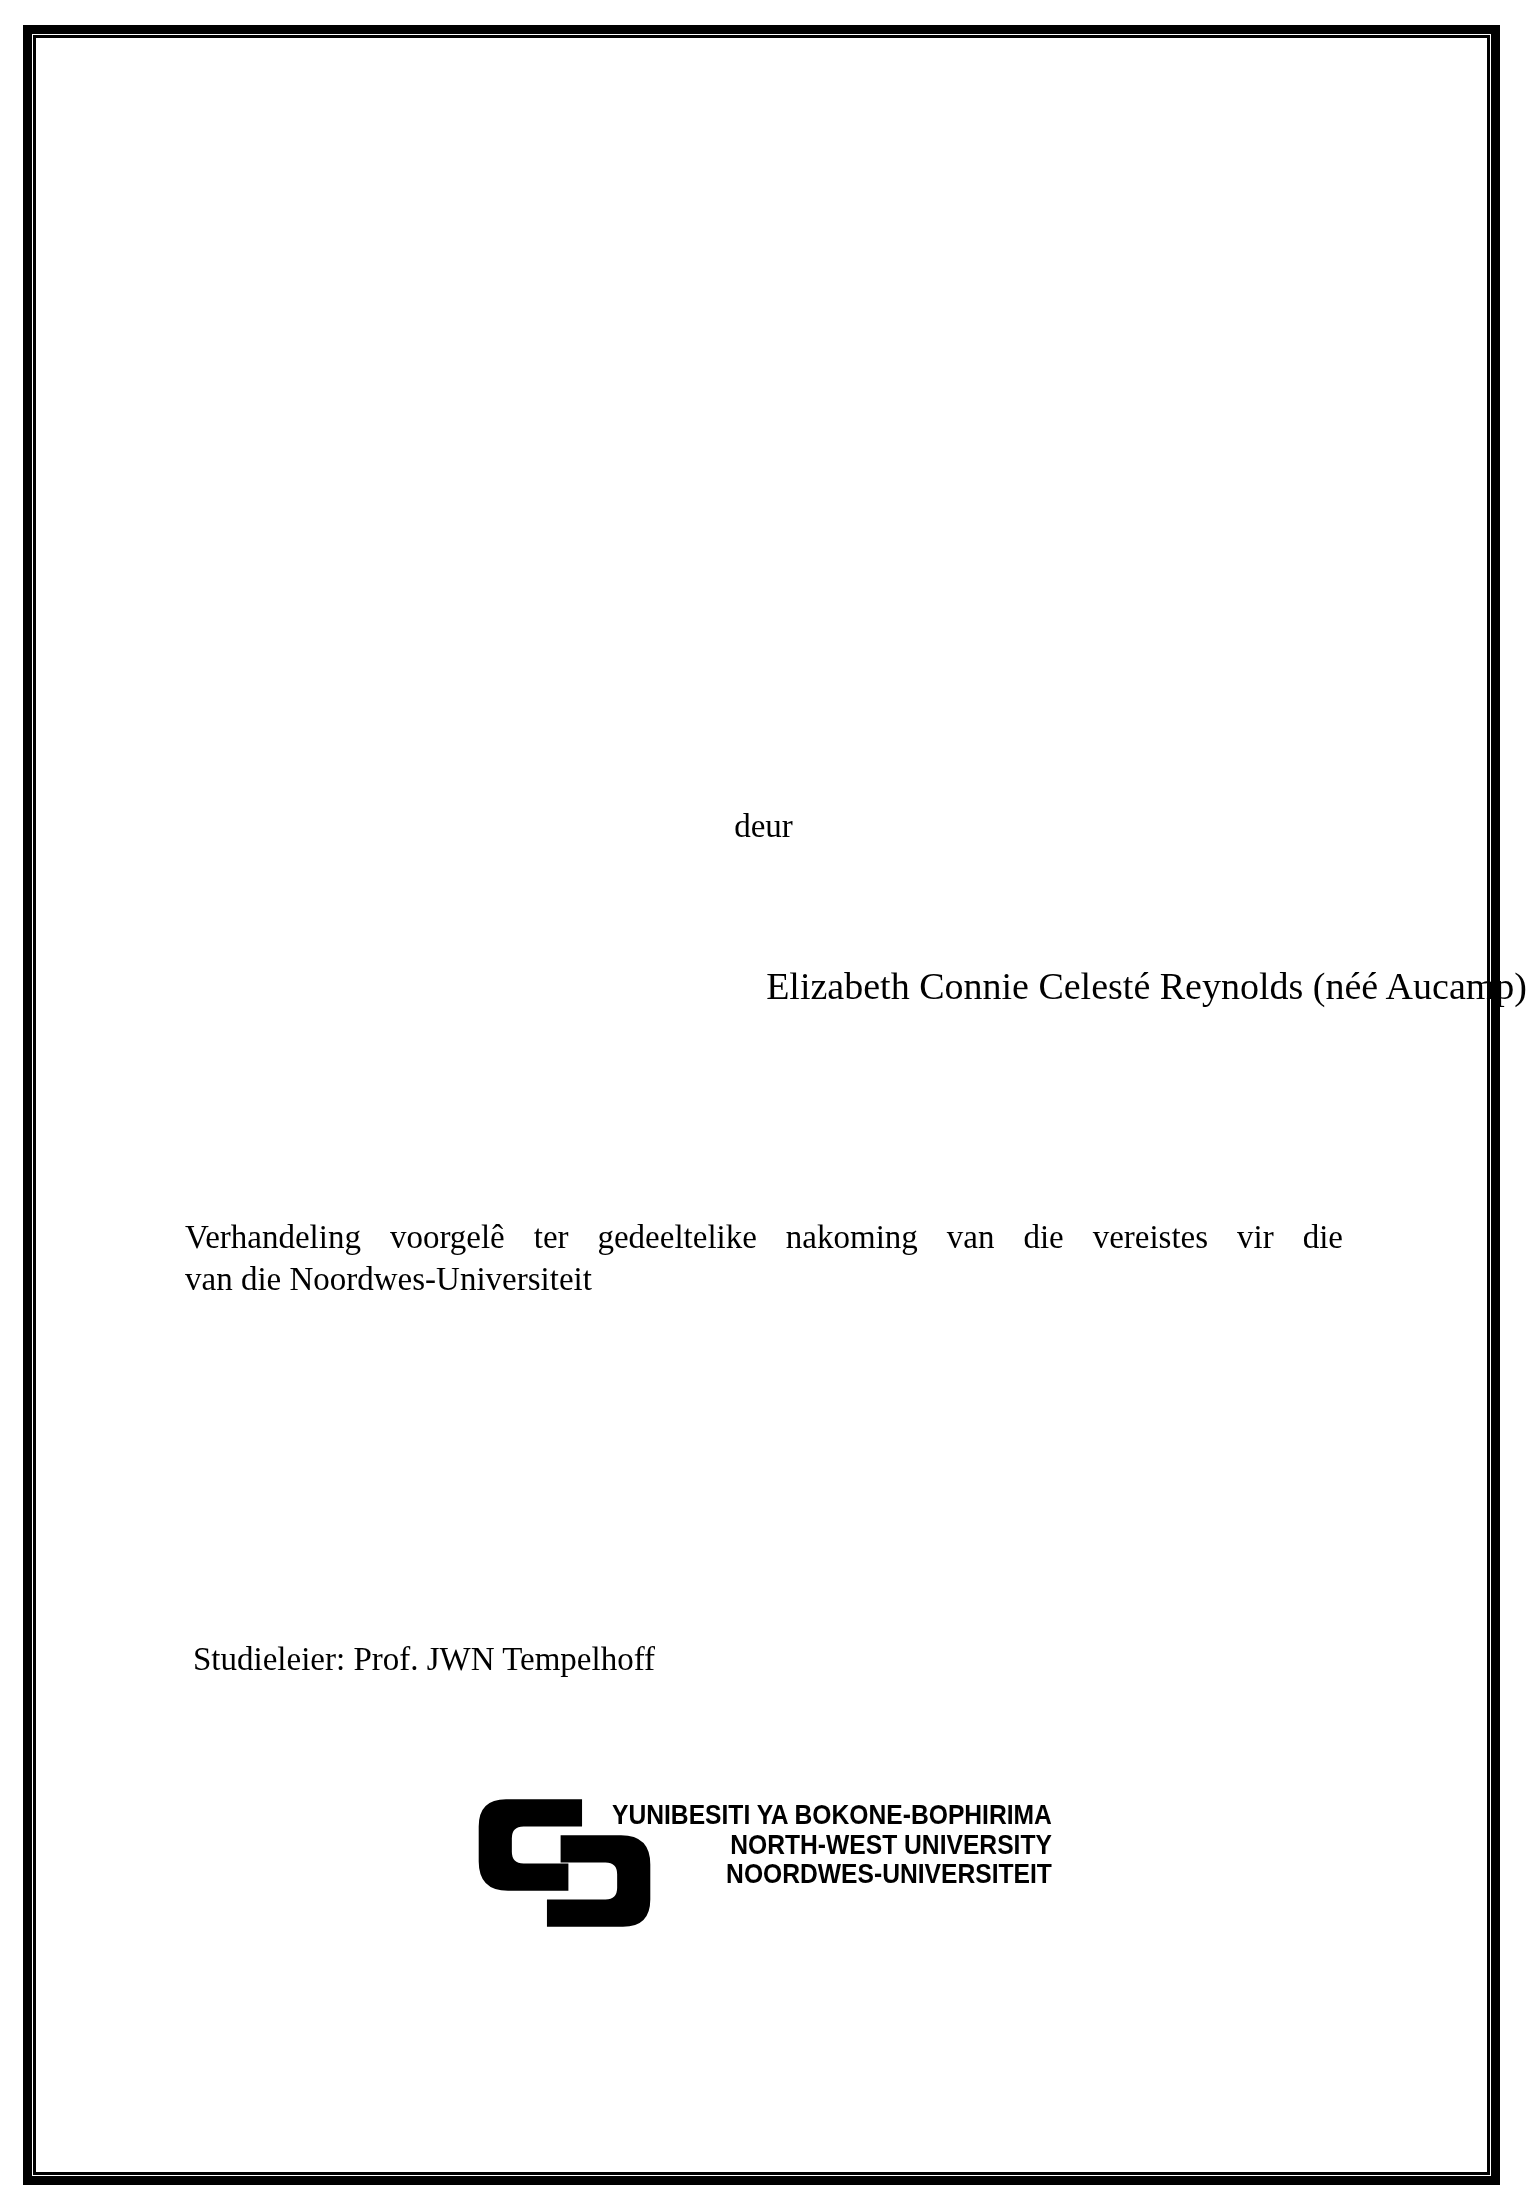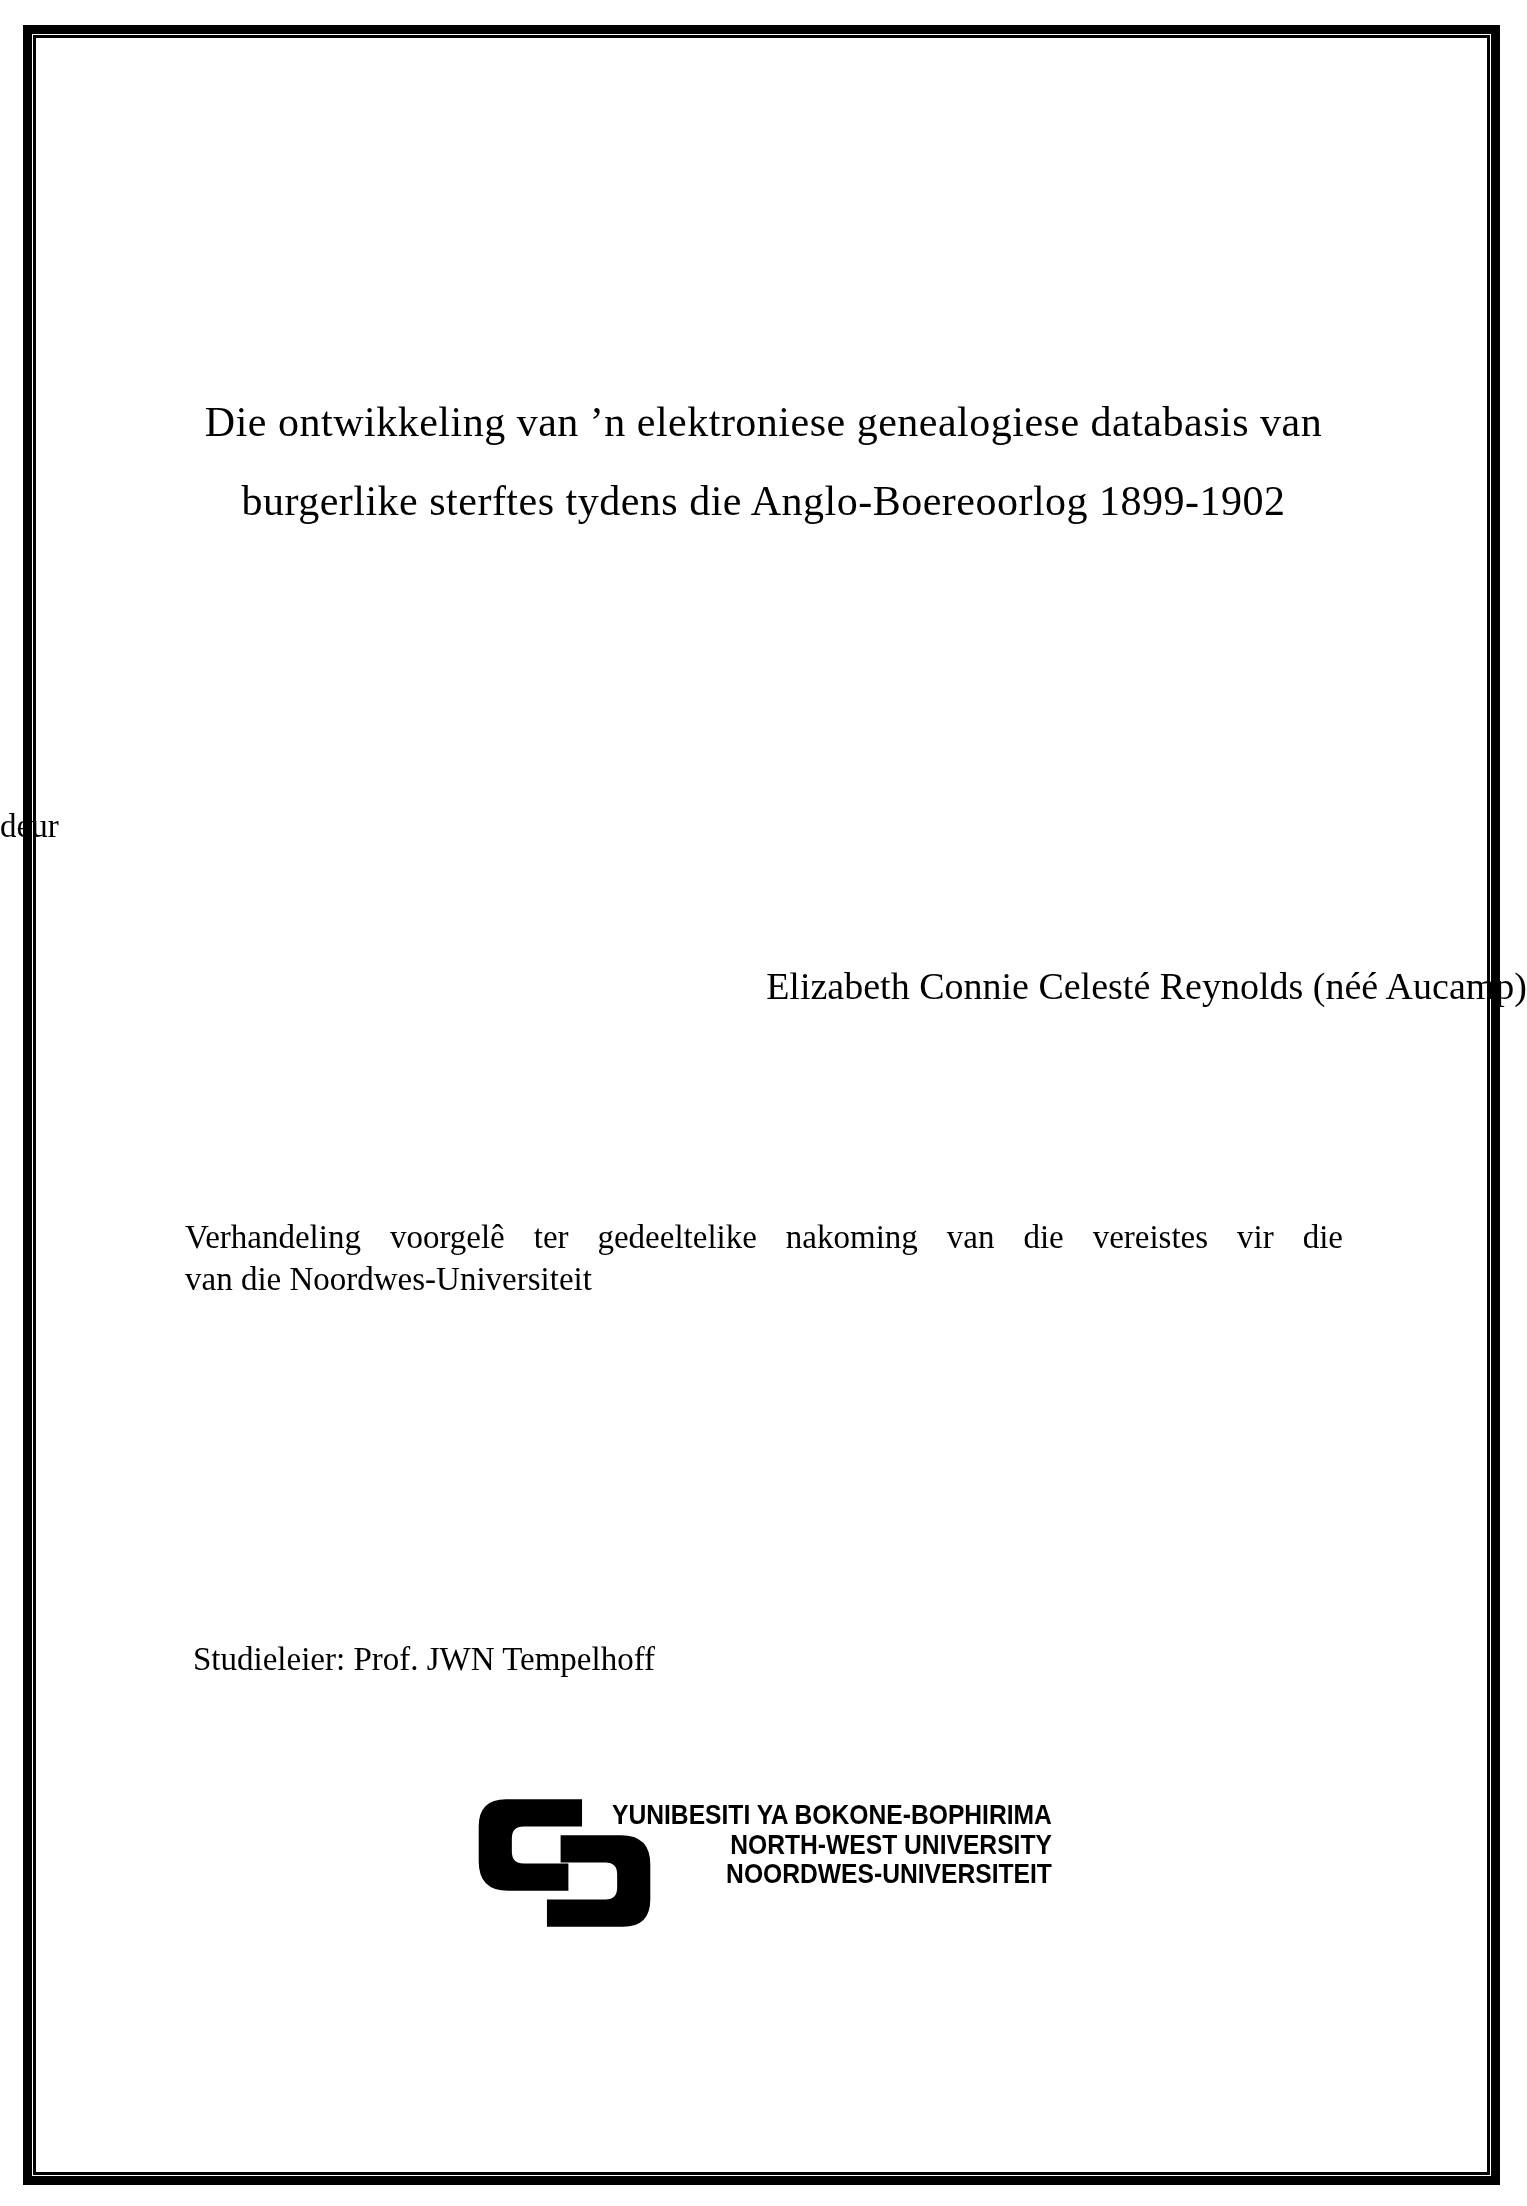--- a/index.html
+++ b/index.html
@@ -32,21 +32,21 @@
     text-align: center;
     font-size: 42px;
     line-height: 79px;
     letter-spacing: 0.5px;
   }
   .title .tline { display: block; }
   .byline {
     position: absolute;
     left: 0; top: 806px;
     width: 1527px;
-    text-align: left;
+    text-align: center;
     font-size: 33px;
     line-height: 40px;
   }
   .author {
     position: absolute;
     left: 0; top: 963px;
     width: 1527px;
     text-align: right;
     font-size: 38px;
     line-height: 46px;
@@ -91,24 +91,20 @@
 </style>
 </head>
 <body>
 
 <div class="page">
 
   <div class="frame-outer">
     <div class="frame-inner"></div>
   </div>
 
-  <h1 class="title" style="margin:0; font-weight:normal;">
-    <span class="tline">Die ontwikkeling van ’n elektroniese genealogiese databasis van</span>
-    <span class="tline">burgerlike sterftes tydens die Anglo-Boereoorlog 1899-1902</span>
-  </h1>
 
   <div class="byline">deur</div>
 
   <div class="author">Elizabeth Connie Celesté Reynolds (néé Aucamp)</div>
 
   <div class="statement">
     <div class="jline">Verhandeling voorgelê ter gedeeltelike nakoming van die vereistes vir die</div>
     <div>van die Noordwes-Universiteit</div>
   </div>
 

